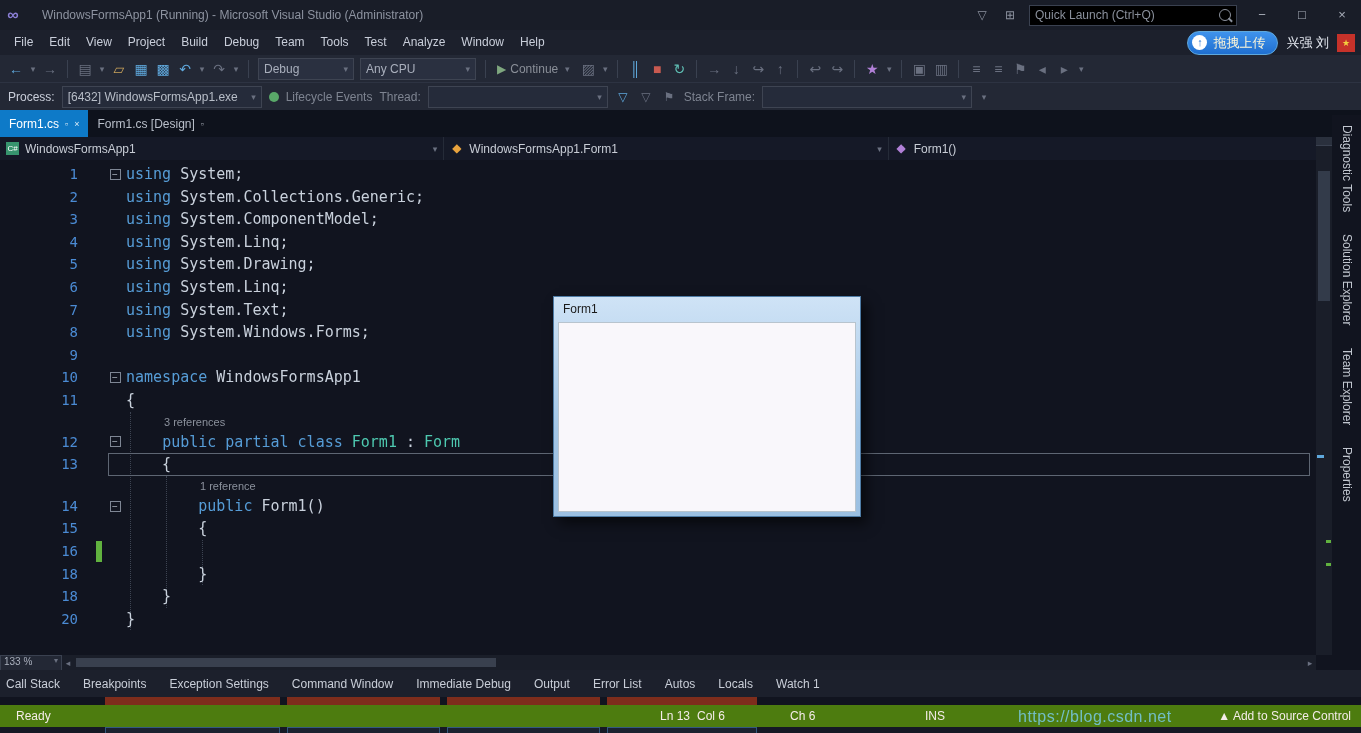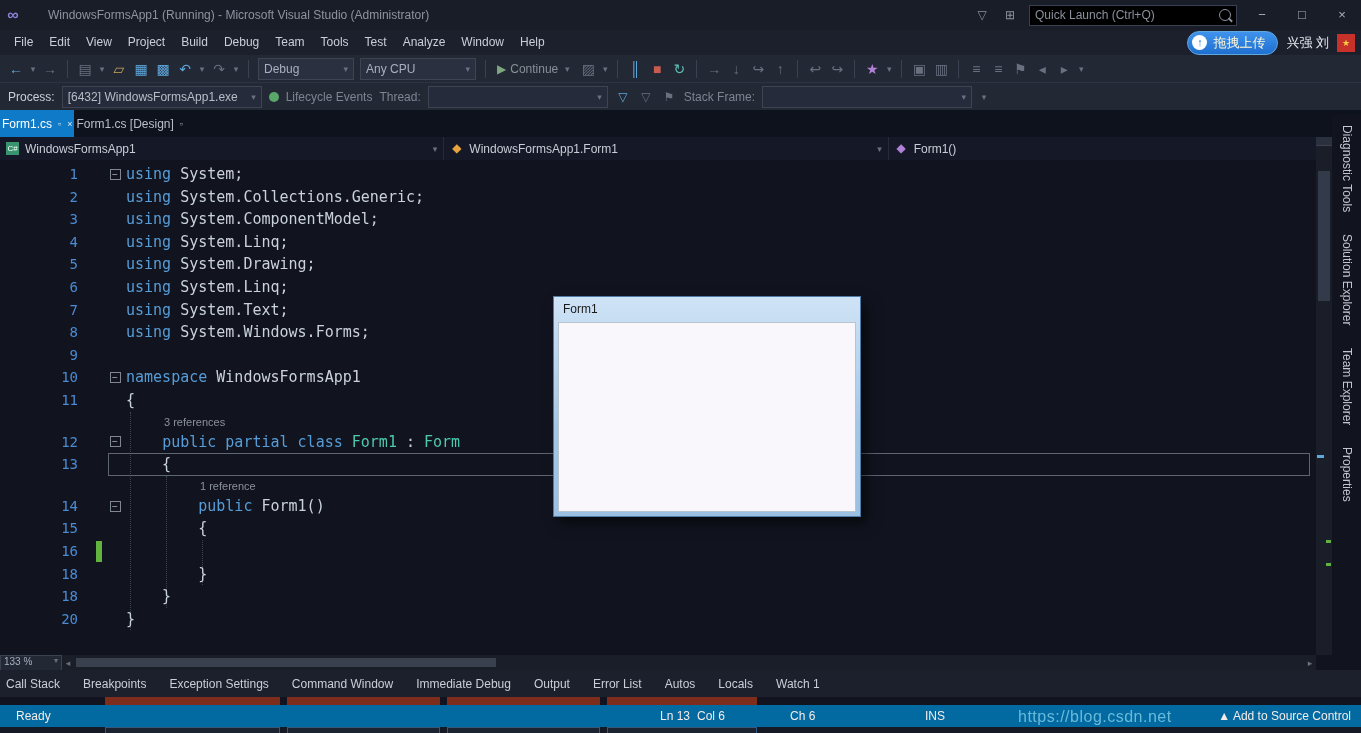--- a/index.html
+++ b/index.html
@@ -2,21 +2,21 @@
 <html><head>
 <meta charset="utf-8">
 <style>
   html,body{margin:0;padding:0;background:#000;}
   #app{position:relative;width:1361px;height:733px;overflow:hidden;background:#11141F;
        font-family:"Liberation Sans",sans-serif;font-size:12px;color:#C9CEDA;-webkit-font-smoothing:antialiased;}
 
   
   .titlebar{position:absolute;top:0;left:0;right:0;height:30px;background:#191D28;display:flex;align-items:center;}
   .vslogo{width:26px;text-align:center;font-size:16px;color:#8B7FD6;font-weight:bold;}
-  .wintitle{color:#8D93A0;font-size:12px;margin-left:22px;white-space:nowrap;}
+  .wintitle{color:#8D93A0;font-size:12px;margin-left:16px;white-space:nowrap;}
   .title-right{margin-left:auto;display:flex;align-items:center;gap:10px;padding-right:4px;}
   .t-icon{color:#8D93A0;font-size:12px;width:18px;text-align:center;}
   .quicklaunch{width:196px;height:19px;background:#000000;border:1px solid #3A4150;display:flex;align-items:center;padding:0 5px;color:#8A909C;}
   .quicklaunch .ql-text{flex:1;font-size:12px;}
   .mag{width:10px;height:10px;border:1.5px solid #8A909C;border-radius:50%;position:relative;flex:none;}
   .mag::after{content:"";position:absolute;width:5px;height:1.5px;background:#8A909C;transform:rotate(45deg);left:8px;top:9px;}
   .winbtn{width:30px;height:24px;text-align:center;line-height:24px;color:#A8AEBA;font-size:13px;}
 
   
   .menubar{position:absolute;top:30px;left:0;right:0;height:25px;background:#1C202C;display:flex;align-items:center;padding-left:6px;}
@@ -43,21 +43,21 @@
   .pb-label{color:#C9CEDA;}
   .pb-label.dim{color:#7E8491;}
   .pb-select{height:20px;background:#252B3A;border:1px solid #3E4452;display:flex;align-items:center;justify-content:space-between;padding:0 5px;color:#B8BEC8;}
   .pb-select .chev{font-size:9px;color:#6A7080;}
   .green-dot{width:10px;height:10px;border-radius:50%;background:#59A869;display:inline-block;}
   .pb-icon{font-size:12px;color:#5FA8DC;width:16px;text-align:center;}
   .pb-icon.dim{color:#6A7080;}
 
   
   .tabbar{position:absolute;top:110px;left:0;right:0;height:27px;background:#0E121C;display:flex;align-items:flex-end;}
-  .doc-tab{height:27px;display:flex;align-items:center;gap:6px;padding:0 2px;color:#B9BFCA;}
+  .doc-tab{height:27px;display:flex;align-items:center;gap:6px;padding:0 9px;color:#B9BFCA;}
   .doc-tab.active{background:#0E7AC8;color:#FFF;}
   .doc-tab .mini{font-size:9px;opacity:.85;}
   .tab-right-chev{margin-left:auto;color:#8D93A0;font-size:10px;padding-right:10px;align-self:center;}
 
   
   .navbar{position:absolute;top:137px;left:0;right:29px;height:23px;background:#151927;display:flex;border-bottom:1px solid #20263380;}
   .nav-cell{flex:1;display:flex;align-items:center;gap:6px;padding:0 6px;border-right:1px solid #252B38;color:#C8CDD6;}
   .nav-cell .chev{margin-left:auto;font-size:9px;color:#6A7080;}
   .nav-ico{width:13px;height:13px;font-size:8px;line-height:13px;text-align:center;color:#FFF;flex:none;}
   .ico-proj{background:#37946E;}
@@ -103,21 +103,21 @@
   .htrack{position:relative;flex:1;height:100%;}
   .hthumb{position:absolute;left:2px;top:3px;width:420px;height:9px;background:#39404E;}
 
   
   .bottomtabs{position:absolute;top:670px;left:0;right:0;height:27px;background:#1C202C;display:flex;align-items:center;gap:23px;padding-left:6px;}
   .btab{color:#C9CED8;white-space:nowrap;}
 
   .redstrip{position:absolute;top:697px;height:8px;background:#7E2D1C;}
 
   
-  .statusbar{position:absolute;top:705px;left:0;right:0;height:22px;background:#0369a1;color:#F4ECE8;font-size:12px;}
+  .statusbar{position:absolute;top:705px;left:0;right:0;height:22px;background:#4d7c0f;color:#F4ECE8;font-size:12px;}
   .sb-item{position:absolute;top:0;line-height:22px;white-space:nowrap;}
   .watermark{position:absolute;top:708px;left:1018px;z-index:60;color:rgba(121,201,228,.85);font-size:16px;letter-spacing:.5px;white-space:nowrap;pointer-events:none;}
 
   
   .bottomstrip{position:absolute;top:727px;left:0;right:0;height:6px;background:#151925;}
   .tbbtn{position:absolute;top:727px;height:14px;background:#1B2230;border:1px solid #33597F;box-sizing:border-box;}
 </style>
 </head>
 <body>
 

